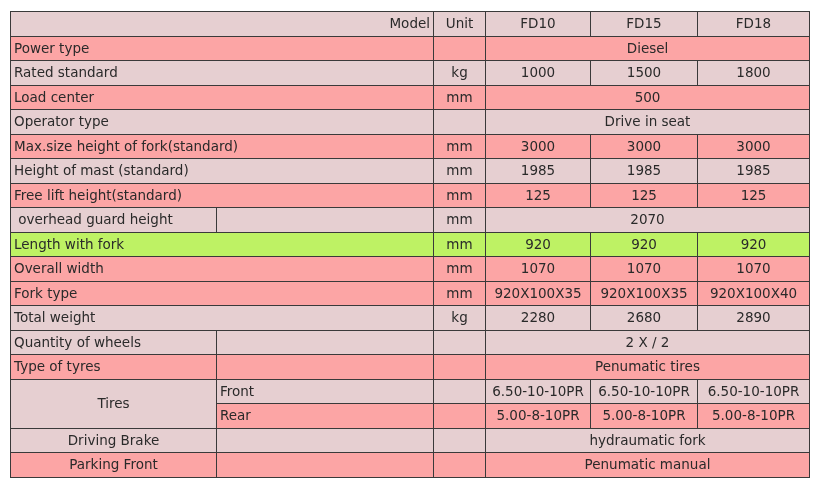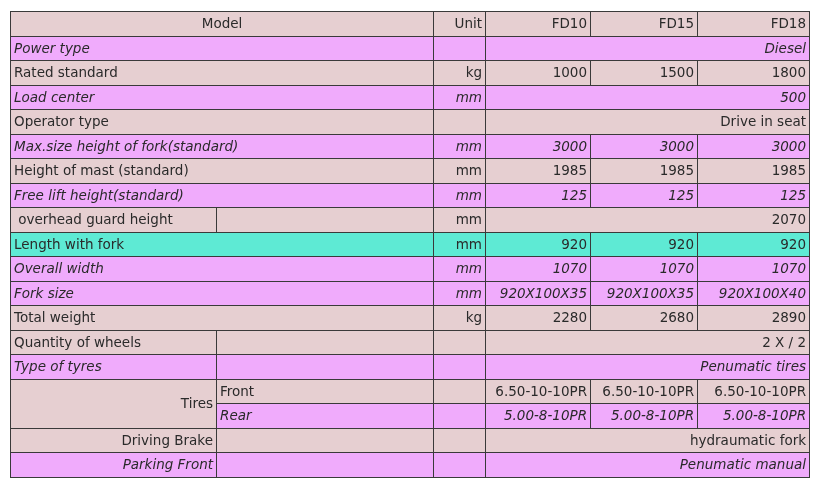--- a/index.html
+++ b/index.html
@@ -3,24 +3,24 @@
 <meta charset="utf-8">
 <style>
   html, body { margin:0; padding:0; background:#ffffff; }
   body { width:821px; height:500px; position:relative; overflow:hidden;
          font-family:"DejaVu Sans", sans-serif; color:#2a2a2a; }
   table.spec { position:absolute; left:10px; top:11px; border-collapse:collapse;
                width:799px; table-layout:fixed; }
   table.spec td { border:1.5px solid #3a3a3a; height:23.5px; padding:0 3px;
                   font-size:13.5px; line-height:23px; white-space:nowrap; overflow:hidden; }
   .d { background:#e6cfd1; }
-  .l { background:#f0abfc;font-style:italic; }
-  .m { background:#5eead4; }
-  .c { text-align:right;margin-top:28px; }
-  .lt { text-align:center;margin-left:48px; }
+  .l { background:#fca5a5; }
+  .m { background:#bef264; }
+  .c { text-align:center;margin-top:28px; }
+  .lt { text-align:right;margin-left:48px; }
 </style>
 </head>
 <body>
 
 <table class="spec">
   <colgroup>
     <col style="width:206px">
       <col style="width:217px">
       <col style="width:52px">
     <col style="width:105px">
@@ -92,21 +92,21 @@
     <td class="c">920</td>
   </tr>
   <tr class="l">
     <td colspan="2">Overall width</td>
     <td class="c">mm</td>
     <td class="c">1070</td>
     <td class="c">1070</td>
     <td class="c">1070</td>
   </tr>
   <tr class="l">
-    <td colspan="2">Fork size</td>
+    <td colspan="2">Fork type</td>
     <td class="c">mm</td>
     <td class="c">920X100X35</td>
     <td class="c">920X100X35</td>
     <td class="c">920X100X40</td>
   </tr>
   <tr class="d">
     <td colspan="2">Total weight</td>
     <td class="c">kg</td>
     <td class="c">2280</td>
     <td class="c">2680</td>

